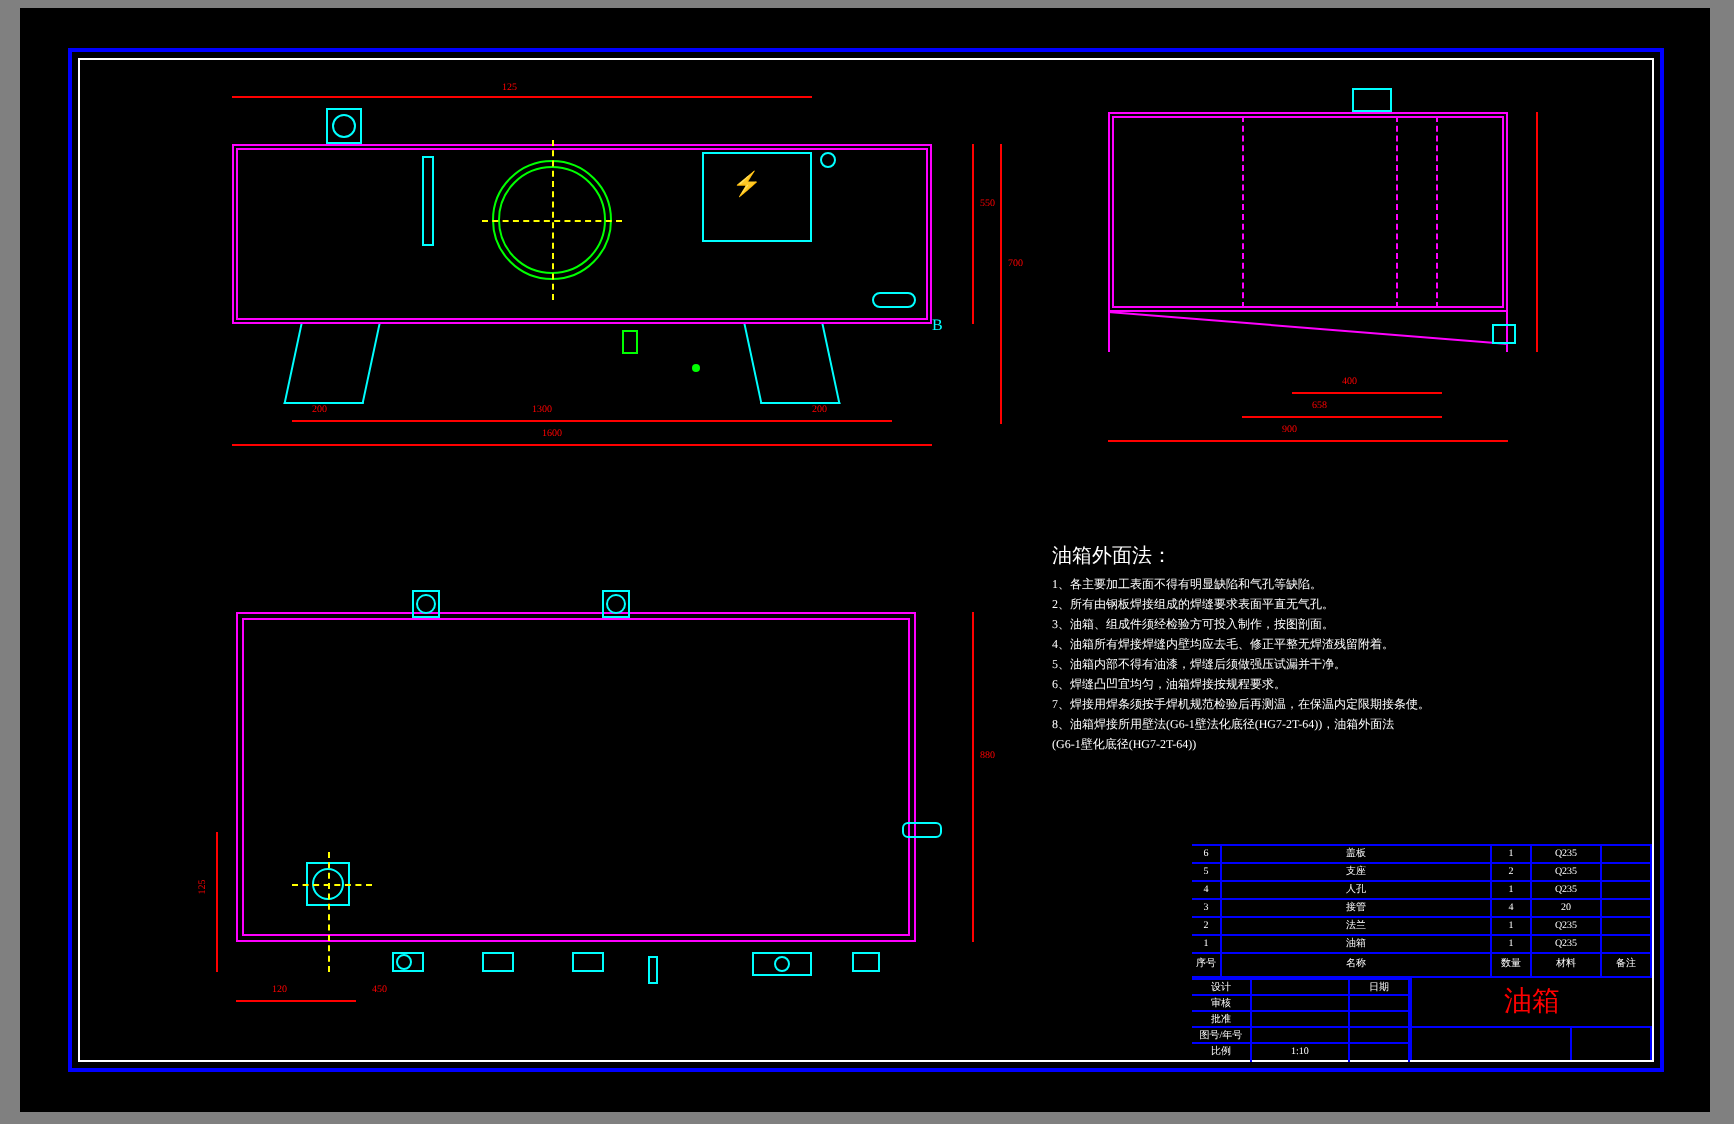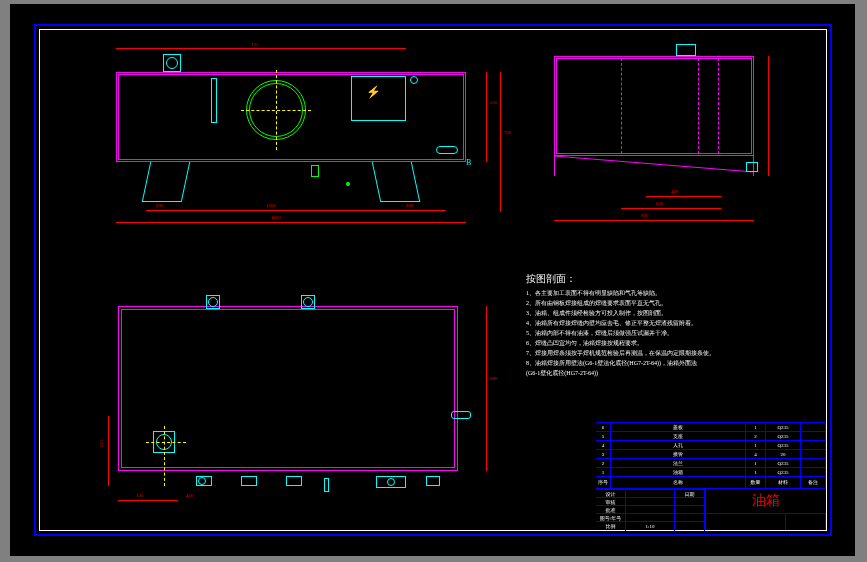--- a/index.html
+++ b/index.html
@@ -130,21 +130,21 @@
       <div class="dim-line-v" style="left:2px; top:130px; height:70px;"></div>
       <div class="dim-txt" style="left:-8px; top:155px; transform:rotate(-90deg);">125</div>
       <div class="dim-line-h" style="left:12px; top:214px; width:60px;"></div>
       <div class="dim-txt" style="left:30px; top:207px;">120</div>
       <div class="dim-txt" style="left:80px; top:207px;">450</div>
       <div class="dim-line-v" style="left:380px; top:20px; height:165px;"></div>
       <div class="dim-txt" style="left:384px; top:90px;">880</div>
     </div>
 
     <div class="tech-req">
-      <div class="tech-title">按图剖面：</div>
+      <div class="tech-title">油箱外面法：</div>
       <div>1、各主要加工表面不得有明显缺陷和气孔等缺陷。</div>
       <div>2、所有由钢板焊接组成的焊缝要求表面平直无气孔。</div>
       <div>3、油箱、组成件须经检验方可投入制作，按图剖面。</div>
       <div>4、油箱所有焊接焊缝内壁均应去毛、修正平整无焊渣残留附着。</div>
       <div>5、油箱内部不得有油漆，焊缝后须做强压试漏并干净。</div>
       <div>6、焊缝凸凹宜均匀，油箱焊接按规程要求。</div>
       <div>7、焊接用焊条须按手焊机规范检验后再测温，在保温内定限期接条使。</div>
       <div>8、油箱焊接所用壁法(G6-1壁法化底径(HG7-2T-64))，油箱外面法</div>
       <div>   (G6-1壁化底径(HG7-2T-64))</div>
     </div>

